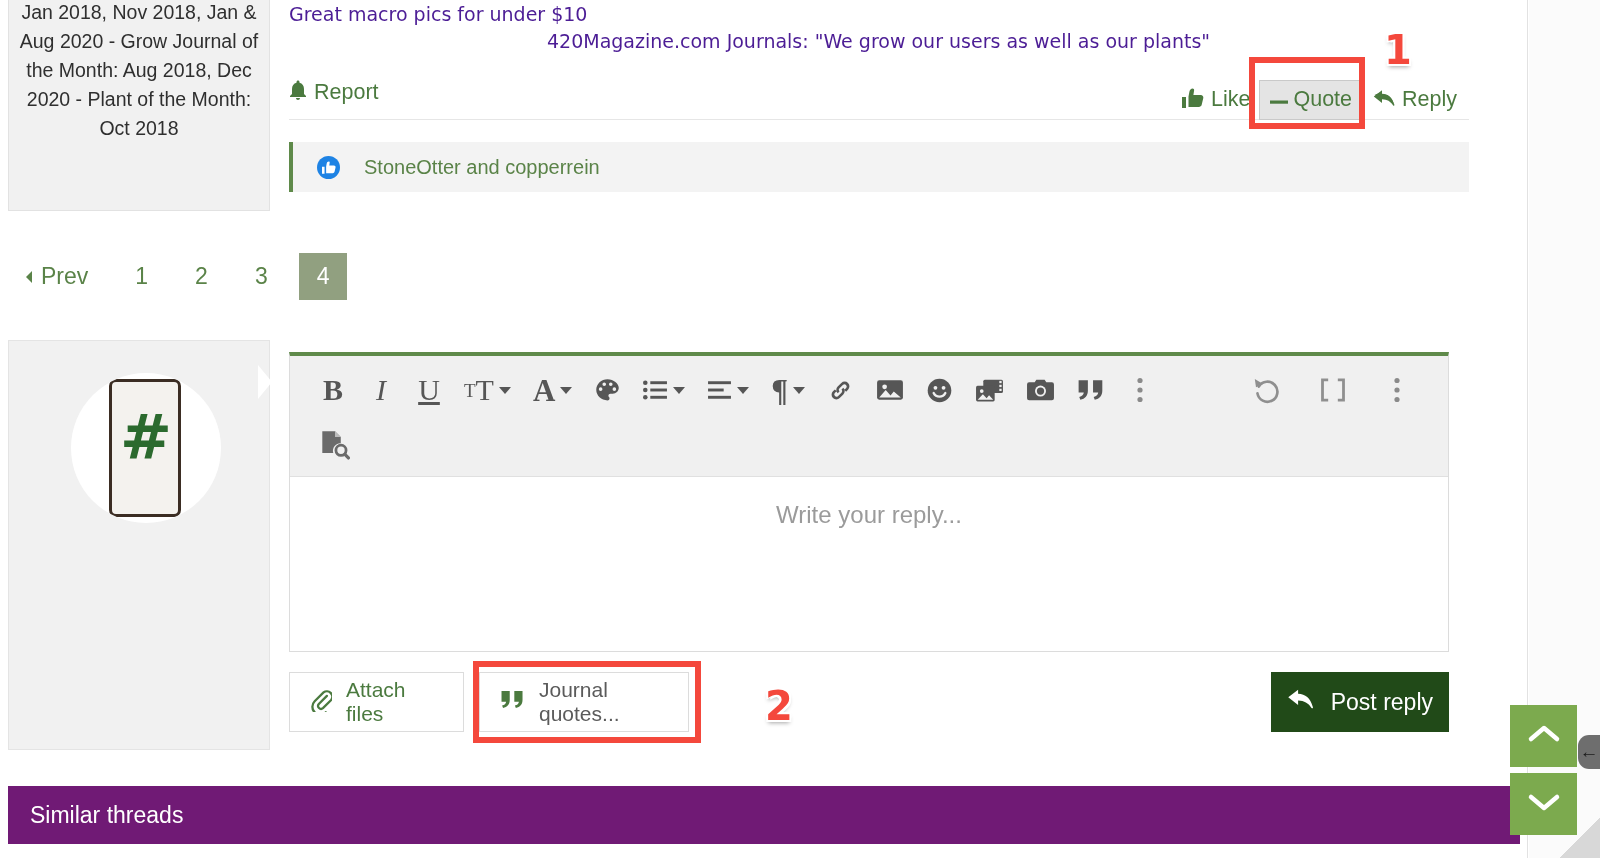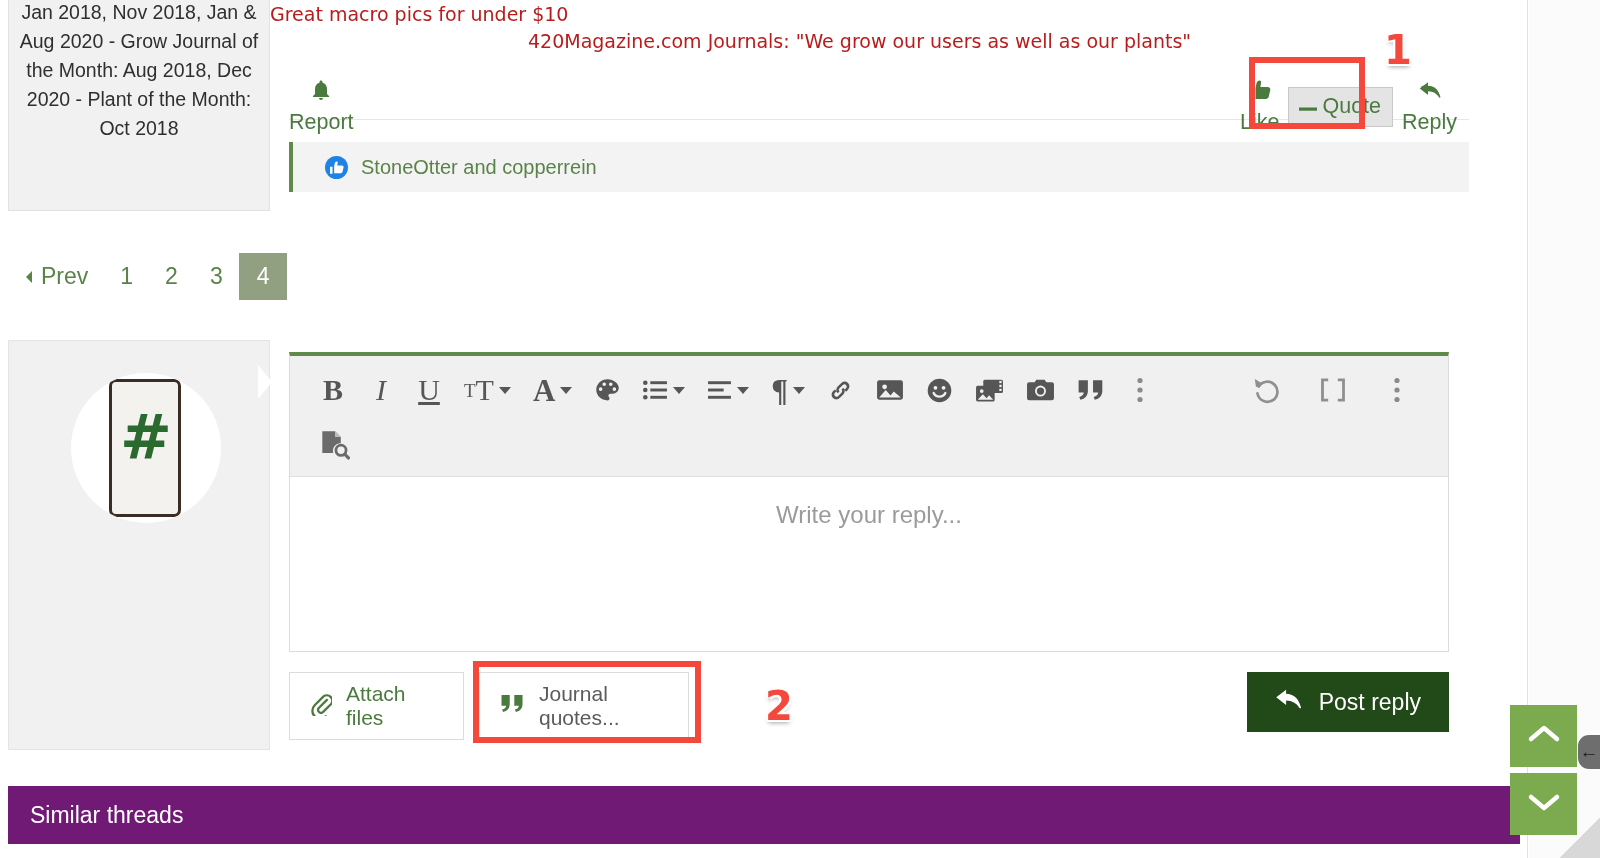--- a/index.html
+++ b/index.html
@@ -28,60 +28,60 @@
     background: #f1f1f1; border: 1px solid #e2e2e2; border-top: none;
   }
   .post-sidebar .sb-text {
     padding: 0 10px; text-align: center;
     color: #2f2f2f; font-size: 19.5px; line-height: 29px;
   }
   .post-main {
     position: absolute; left: 270px; top: 0; width: 1250px; height: 213px;
   }
   .sig {
-    color: #b91c1c; font-size: 19px; line-height: 27px;
-    padding-top: 1px;
+    color: #4c1d95; font-size: 19px; line-height: 27px;
+    padding-left: 19px; padding-top: 1px;
     font-family: "DejaVu Sans", sans-serif;
   }
   .sig .line2 { padding-left: 258px; }
 
   
   .action-row {
     position: absolute; left: 19px; top: 72px; width: 1180px; height: 48px;
     border-bottom: 1px solid #e6e6e6;
   }
   .act {
     color: #4b7a3f; font-size: 21.5px; display: inline-flex; align-items: center;
-    gap: 7px; cursor: pointer; line-height: 1; flex-direction: column;
+    gap: 7px; cursor: pointer; line-height: 1;
   }
   .act-report { position: absolute; left: 0; top: 8px; }
   .act-right { position: absolute; right: 12px; top: 8px; display: flex; align-items: center; gap: 9px; }
   .quote-btn {
     background: #e4e4e4; border: 1px solid #c9c9c9; padding: 6px 11px 7px 9px;
     display: inline-flex; align-items: center; gap: 4px; color: #4b7a3f; font-size: 21.5px;
   }
   .svgi { display: inline-block; vertical-align: middle; }
 
   
   .reactions {
     position: absolute; left: 19px; top: 142px; width: 1180px; height: 50px;
     background: #f3f3f3; border-left: 4px solid #5f8a4a;
-    display: flex; align-items: center; padding-left: 32px; gap: 13px;
+    display: flex; align-items: center; padding-left: 24px; gap: 24px;
   }
   .reactions .names { color: #5a8348; font-size: 20px; }
   .thumb-badge {
     width: 23px; height: 23px; border-radius: 50%;
     background: #1e83e4; display: inline-flex; align-items: center;
     justify-content: center; color: #fff;
   }
 
   
   .pagination {
     position: absolute; left: 22px; top: 253px;
-    display: flex; align-items: center; gap: 0;
+    display: flex; align-items: center; gap: 15px;
   }
   .pg {
     color: #5a8348; font-size: 23px; padding: 8px 16px; cursor: pointer;
     display: inline-flex; align-items: center; gap: 7px;
   }
   .pg.active { background: #91a080; color: #ffffff; padding: 10px 18px; }
   .pg-prev { padding-left: 2px; }
 
   
   .reply-sidebar {
@@ -130,27 +130,27 @@
   .tb-right .tb-btn { margin-right: 0; margin-left: 36px; }
   .tb-row2 { height: 54px; padding-left: 0; }
 
   .editor-body { padding: 24px 33px; height: 160px; background: #ffffff; }
   .placeholder { color: #9b9b9b; font-size: 24px; text-align: center; }
 
   
   .btn-row { position: absolute; left: 289px; top: 672px; width: 1160px; height: 60px; }
   .ebtn {
     background: #ffffff; border: 1px solid #dcdcdc; color: #4b7a3f;
-    font-size: 21px; padding: 0 20px; height: 68px;
+    font-size: 21px; padding: 0 20px; height: 60px;
     display: inline-flex; align-items: center; gap: 14px; cursor: pointer;
   }
   .b-attach { position: absolute; left: 0; top: 0; width: 175px; }
   .b-quotes { position: absolute; left: 190px; top: 0; width: 210px; }
   .post-reply {
-    position: absolute; right: 0; top: 0; height: 60px; padding: 0 28px;
+    position: absolute; right: 0; top: 0; height: 60px; padding: 0 16px;
     background: #214a18; color: #ffffff; font-size: 23px;
     display: inline-flex; align-items: center; gap: 17px; border: none; cursor: pointer;
   }
 
   
   .hl-box { position: absolute; border: 6px solid #f4483c; pointer-events: none; }
   .hl-1 { left: 1249px; top: 57px; width: 116px; height: 72px; }
   .hl-2 { left: 473px; top: 661px; width: 228px; height: 82px; }
   .badge {
     position: absolute; color: #f4483c; font-weight: 700; font-size: 40px;

